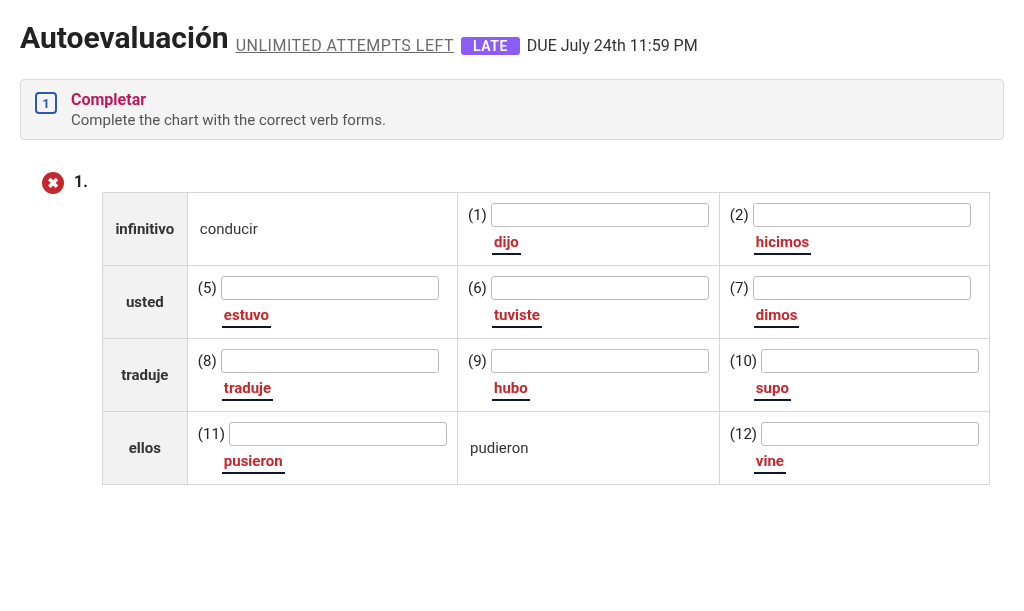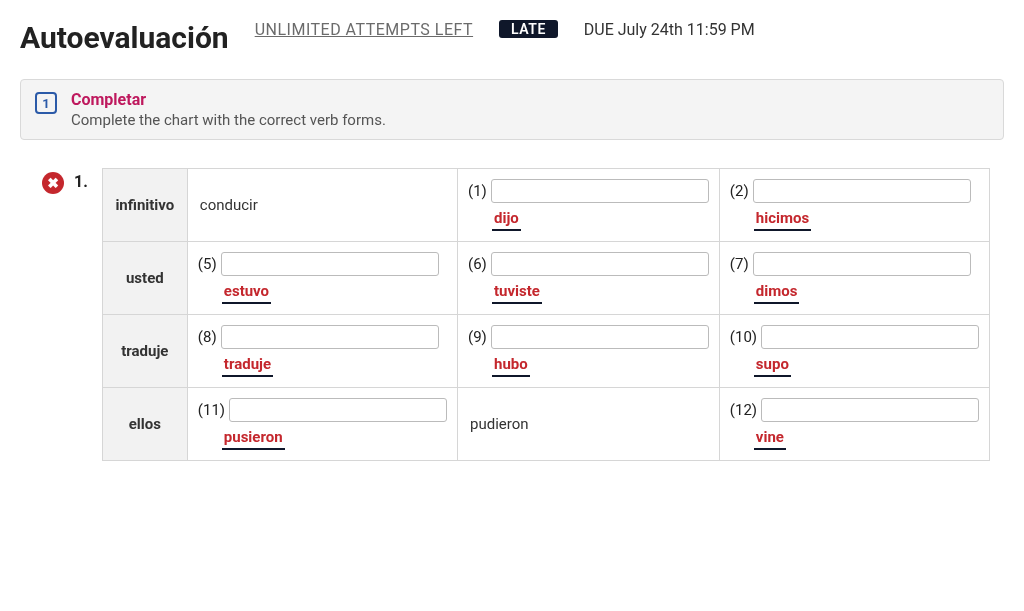--- a/index.html
+++ b/index.html
@@ -6,37 +6,37 @@
   body {
     margin: 0;
     padding: 20px;
     font-family: -apple-system, BlinkMacSystemFont, "Segoe UI", Roboto, Helvetica, Arial, sans-serif;
     color: #333;
     background: #fff;
     width: 1024px;
   }
   .header {
     display: flex;
-    align-items: flex-start;
-    gap: 26px;
+    align-items: flex-end;
+    gap: 7px;
     margin-bottom: 24px;
   }
   .title {
     font-size: 30px;
     font-weight: 700;
     color: #222;
   }
   .attempts {
     color: #6b6b6b;
     font-size: 16px;
     letter-spacing: 0.5px;
     text-decoration: underline;
   }
   .late-badge {
-    background: #0f172a;
+    background: #8b5cf6;
     color: #fff;
     font-size: 14px;
     font-weight: 600;
     padding: 1px 12px;
     border-radius: 3px;
     letter-spacing: 0.5px;
   }
   .due {
     color: #333;
     font-size: 16px;
@@ -97,20 +97,21 @@
   }
   .q-num {
     font-weight: 700;
     font-size: 16px;
     margin-top: 4px;
     color: #222;
   }
   table.chart {
     border-collapse: collapse;
     margin-left: 4px;
+    margin-top: 24px;
   }
   table.chart td, table.chart th {
     border: 1px solid #d6d6d6;
     padding: 10px 10px;
     vertical-align: middle;
     font-size: 15px;
   }
   table.chart th {
     background: #f2f2f2;
     font-weight: 700;

